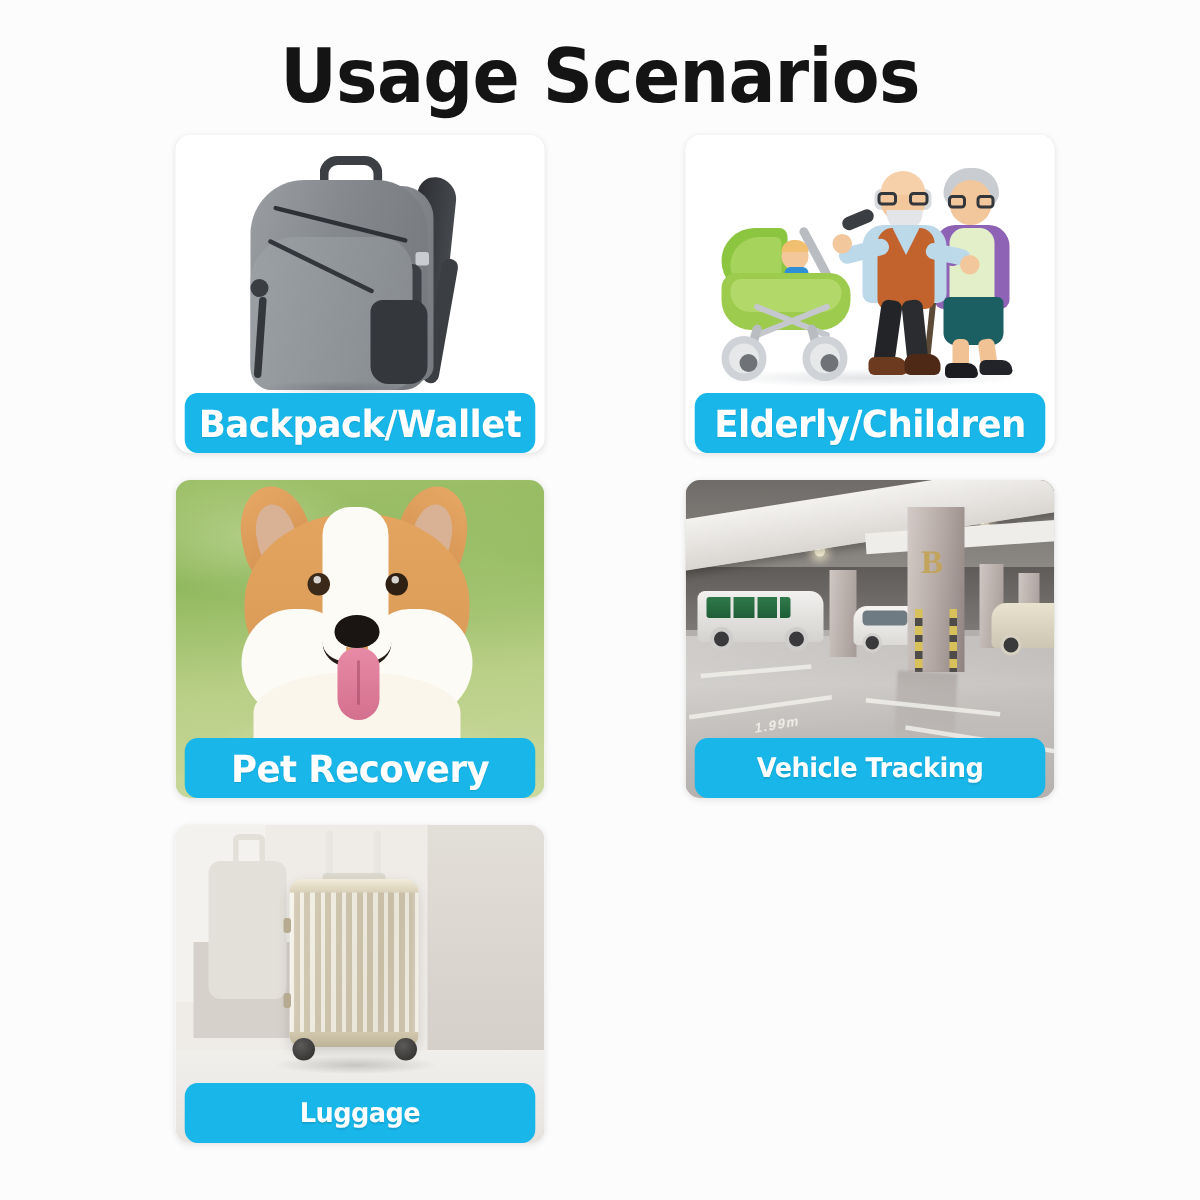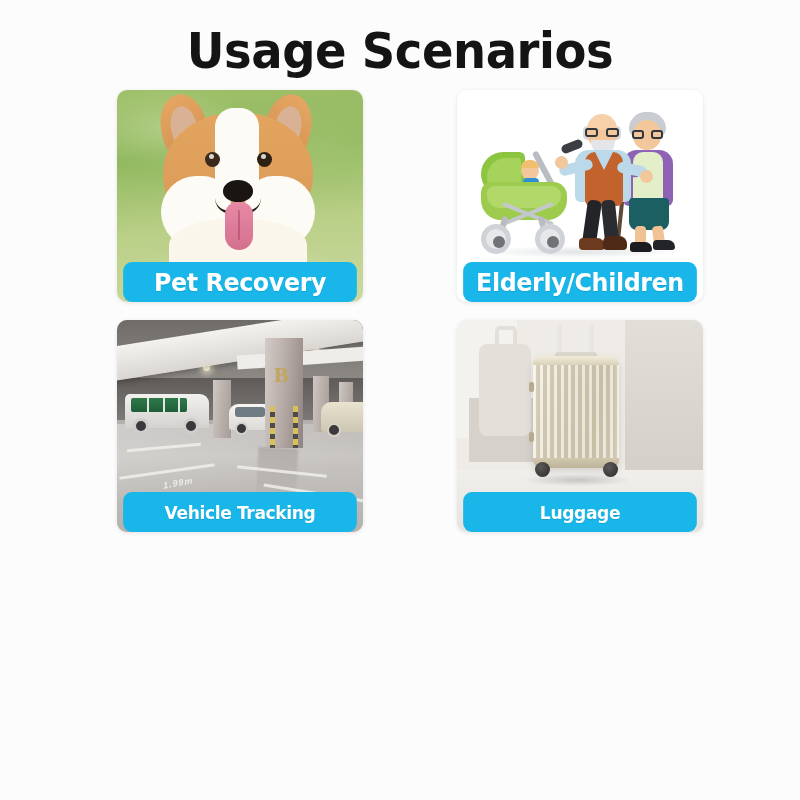--- a/index.html
+++ b/index.html
@@ -406,21 +406,105 @@
 </style>
 </head>
 <body>
 
 <div id="page">
 
   <div id="page-title">Usage Scenarios</div>
 
   <div id="scenario-grid">
 
-
+    <div class="card">
+      <div class="card-media">
+        <div class="bp-wrap">
+          <div class="bp-handle"></div>
+          <div class="bp-strapR"></div>
+          <div class="bp-strapR2"></div>
+          <div class="bp-back"></div>
+          <div class="bp-body"></div>
+          <div class="bp-pocketDark2"></div>
+          <div class="bp-usb"></div>
+          <div class="bp-front"></div>
+          <div class="bp-pocketDark"></div>
+          <div class="bp-zip1"></div>
+          <div class="bp-zip2"></div>
+          <div class="bp-zip3"></div>
+          <div class="bp-zipT"></div>
+          <div class="bp-shadow"></div>
+        </div>
+      </div>
+      <div class="card-label">Backpack/Wallet</div>
+    </div>
+
+
+    <div class="card">
+      <div class="card-media">
+        <div class="eld-wrap">
+          <div class="eld-ground"></div>
+
+          <div class="st-handle"></div>
+          <div class="st-grip"></div>
+          <div class="st-hood"></div>
+          <div class="st-hood2"></div>
+          <div class="st-baby-head"></div>
+          <div class="st-baby-hair"></div>
+          <div class="st-baby-body"></div>
+          <div class="st-basin"></div>
+          <div class="st-basin2"></div>
+          <div class="st-x1"></div>
+          <div class="st-x2"></div>
+          <div class="st-frame1"></div>
+          <div class="st-frame2"></div>
+          <div class="wheel w1"></div>
+          <div class="wheel w2"></div>
+
+          <div class="gm-hair"></div>
+          <div class="gm-head"></div>
+          <div class="gm-glass">
+              <span class="l"></span>
+              <span class="r"></span>
+            </div>
+          <div class="gm-coat"></div>
+          <div class="gm-blouse"></div>
+          <div class="gm-skirt"></div>
+          <div class="gm-armL"></div>
+          <div class="gm-handL"></div>
+          <div class="gm-cane"></div>
+          <div class="gm-legA"></div>
+          <div class="gm-legB"></div>
+          <div class="gm-shoeA"></div>
+          <div class="gm-shoeB"></div>
+
+          <div class="gp-hairL"></div>
+          <div class="gp-hairR"></div>
+          <div class="gp-head"></div>
+          <div class="gp-bald"></div>
+          <div class="gp-glass">
+              <span class="l"></span>
+              <span class="r"></span>
+            </div>
+          <div class="gp-beard"></div>
+          <div class="gp-shirt"></div>
+          <div class="gp-vest"></div>
+          <div class="gp-vestV"></div>
+          <div class="gp-armL"></div>
+          <div class="gp-handL"></div>
+          <div class="gp-armR"></div>
+          <div class="gp-handR"></div>
+          <div class="gp-legA"></div>
+          <div class="gp-legB"></div>
+          <div class="gp-shoeA"></div>
+          <div class="gp-shoeB"></div>
+        </div>
+      </div>
+      <div class="card-label">Elderly/Children</div>
+    </div>
 
     <div class="card">
       <div class="card-media">
         <div class="pet-wrap">
           <div class="pet-blur"></div>
           <div class="pet-earL"></div>
           <div class="pet-earLi"></div>
           <div class="pet-earR"></div>
           <div class="pet-earRi"></div>
           <div class="pet-headO"></div>
@@ -436,83 +520,20 @@
           <div class="pet-tongue"></div>
           <div class="pet-tongueL"></div>
           <div class="pet-nose"></div>
         </div>
       </div>
       <div class="card-label">Pet Recovery</div>
     </div>
 
     <div class="card">
       <div class="card-media">
-        <div class="eld-wrap">
-          <div class="eld-ground"></div>
-
-          <div class="st-handle"></div>
-          <div class="st-grip"></div>
-          <div class="st-hood"></div>
-          <div class="st-hood2"></div>
-          <div class="st-baby-head"></div>
-          <div class="st-baby-hair"></div>
-          <div class="st-baby-body"></div>
-          <div class="st-basin"></div>
-          <div class="st-basin2"></div>
-          <div class="st-x1"></div>
-          <div class="st-x2"></div>
-          <div class="st-frame1"></div>
-          <div class="st-frame2"></div>
-          <div class="wheel w1"></div>
-          <div class="wheel w2"></div>
-
-          <div class="gm-hair"></div>
-          <div class="gm-head"></div>
-          <div class="gm-glass">
-              <span class="l"></span>
-              <span class="r"></span>
-            </div>
-          <div class="gm-coat"></div>
-          <div class="gm-blouse"></div>
-          <div class="gm-skirt"></div>
-          <div class="gm-armL"></div>
-          <div class="gm-handL"></div>
-          <div class="gm-cane"></div>
-          <div class="gm-legA"></div>
-          <div class="gm-legB"></div>
-          <div class="gm-shoeA"></div>
-          <div class="gm-shoeB"></div>
-
-          <div class="gp-hairL"></div>
-          <div class="gp-hairR"></div>
-          <div class="gp-head"></div>
-          <div class="gp-bald"></div>
-          <div class="gp-glass">
-              <span class="l"></span>
-              <span class="r"></span>
-            </div>
-          <div class="gp-beard"></div>
-          <div class="gp-shirt"></div>
-          <div class="gp-vest"></div>
-          <div class="gp-vestV"></div>
-          <div class="gp-armL"></div>
-          <div class="gp-handL"></div>
-          <div class="gp-armR"></div>
-          <div class="gp-handR"></div>
-          <div class="gp-legA"></div>
-          <div class="gp-legB"></div>
-          <div class="gp-shoeA"></div>
-          <div class="gp-shoeB"></div>
-        </div>
-      </div>
-      <div class="card-label">Elderly/Children</div>
-    </div>
-
-    <div class="card">
-      <div class="card-media">
         <div class="gar-wrap">
           <div class="gar-ceil"></div>
           <div class="gar-lamp" style="left:38px; top:34px;"></div>
           <div class="gar-lamp" style="left:86px; top:44px;"></div>
           <div class="gar-lamp" style="left:196px; top:28px;"></div>
           <div class="gar-wall"></div>
           <div class="gar-beam"></div>
           <div class="gar-beam2"></div>
           <div class="gar-floor"></div>
           <div class="gar-floorShine"></div>

